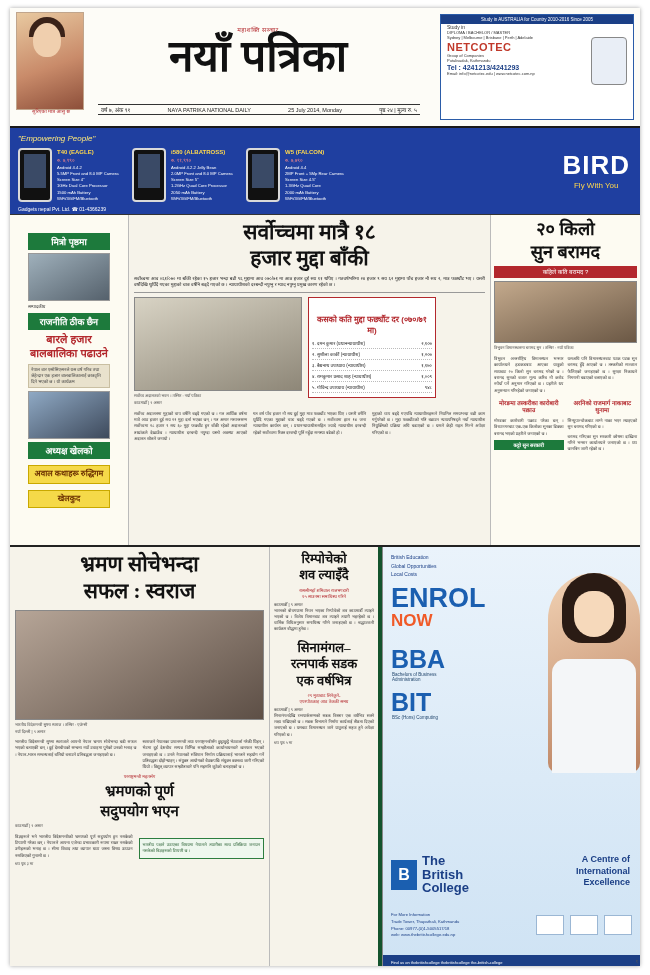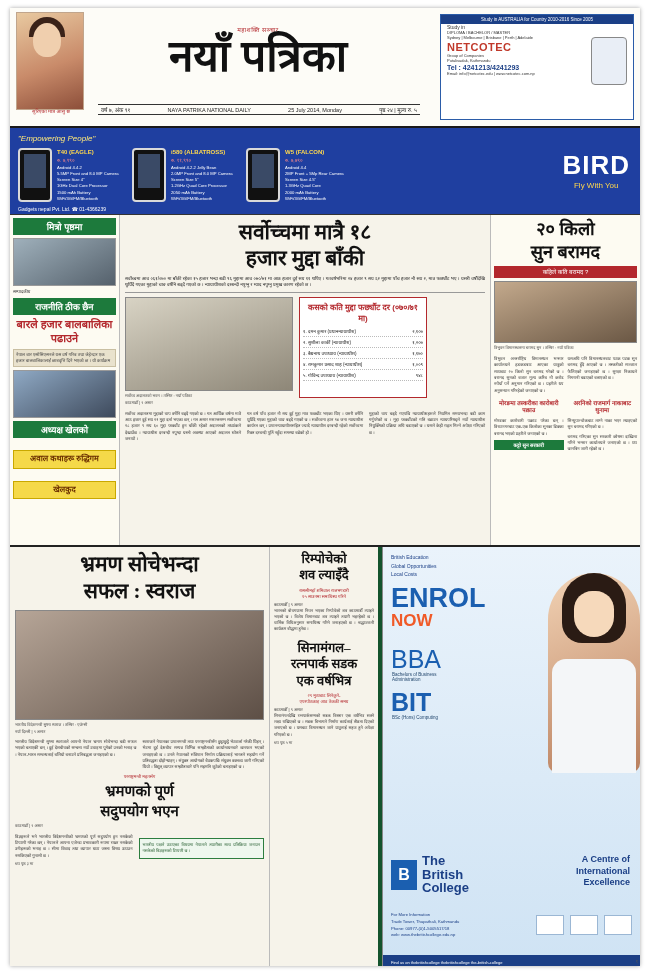--- a/index.html
+++ b/index.html
@@ -36,39 +36,39 @@
   .ph{width:104px;display:flex;gap:5px;}
   .ph .dev{width:30px;height:50px;background:#111;border:2px solid #d9d9d9;border-radius:4px;}
   .ph .dev i{display:block;margin:4px auto;width:22px;height:34px;background:#3a4a66;}
   .ph .txt{font-size:4.2px;line-height:1.5;color:#fff;}
   .ph .nm{font-size:6px;font-weight:bold;color:#ffd84d;}
   .ph .price{font-size:5px;color:#ff8a8a;}
   .banner .foot{position:absolute;left:8px;bottom:2px;font-size:5px;color:#fff;}
 
   
   .lead{position:relative;display:flex;height:330px;border-bottom:2px solid #222;}
-  .col-left{width:110px;border-right:1px solid #bbb;background:#fdfbf2;padding:3px;box-sizing:border-box;}
+  .col-left{width:119px;border-right:1px solid #bbb;background:#fdfbf2;padding:18px;box-sizing:border-box;}
   .box-green{background:#1d7a3c;color:#fff;font-size:9px;text-align:center;padding:2px 0;font-weight:bold;}
   .photo{background:linear-gradient(150deg,#9fb0bb,#55616c);}
   .mini-photo{height:46px;margin:3px 0;border:1px solid #999;}
   .side-head{font-size:11px;font-weight:bold;color:#b3282d;text-align:center;line-height:1.25;margin:3px 0;}
   .side-txt{font-size:4.4px;color:#333;line-height:1.45;text-align:justify;}
   .side-band{background:#e9e2cd;border:1px solid #c9bfa2;font-size:4.4px;padding:2px;color:#444;line-height:1.4;}
-  .yellow-box{background:#f5d949;border:1px solid #c9a800;font-size:8px;text-align:center;font-weight:bold;padding:3px 2px;color:#6b2f00;line-height:1.3;margin-top:12px;}
+  .yellow-box{background:#f5d949;border:1px solid #c9a800;font-size:8px;text-align:center;font-weight:bold;padding:3px 2px;color:#6b2f00;line-height:1.3;margin-top:6px;}
 
   .col-main{flex:1;padding:4px 5px;box-sizing:border-box;}
   .headline{font-size:21px;font-weight:bold;text-align:center;color:#111;line-height:1.25;font-family:"Liberation Serif",serif;}
   .standfirst{font-size:4.6px;line-height:1.5;color:#222;text-align:justify;margin-top:4px;border-bottom:1px solid #999;padding-bottom:3px;}
   .mainbody{display:flex;gap:6px;margin-top:4px;}
   .bigphoto{width:166px;height:92px;border:1px solid #888;background:linear-gradient(160deg,#d8d3c4,#8e8778);}
   .cap{font-size:4px;color:#444;margin-top:2px;line-height:1.3;}
   .cols3{display:flex;gap:6px;margin-top:5px;font-size:4.2px;line-height:1.5;color:#333;text-align:justify;}
   .cols3 > div{flex:1;}
   .factbox{width:128px;border:1px solid #b3282d;background:#fff;padding:3px;box-sizing:border-box;}
-  .factbox h4{margin:0 0 3px;font-size:8px;color:#b3282d;text-align:center;}
+  .factbox h4{margin:12px 0 3px;font-size:8px;color:#b3282d;text-align:center;}
   .factbox .row{display:flex;justify-content:space-between;font-size:4.6px;border-bottom:1px dotted #bbb;padding:2px 0;color:#222;}
 
   .col-right{width:150px;border-left:1px solid #bbb;padding:3px;box-sizing:border-box;background:#fdfbf2;}
   .rhead{font-size:18px;font-weight:bold;text-align:center;color:#111;line-height:1.25;font-family:"Liberation Serif",serif;}
   .redbar{background:#b3282d;color:#fff;font-size:6px;text-align:center;padding:2px;margin:3px 0;}
   .rphoto{height:60px;border:1px solid #888;background:linear-gradient(160deg,#c3a98c,#6b5845);}
   .rtxt{font-size:4.2px;line-height:1.5;color:#333;text-align:justify;margin-top:3px;}
   .r2col{display:flex;gap:4px;margin-top:3px;}
   .r2col > div{flex:1;}
 
@@ -82,21 +82,21 @@
   .kicker{font-size:4.4px;color:#b3282d;text-align:center;margin:3px 0;}
   .body-sm{font-size:4.1px;line-height:1.5;color:#333;text-align:justify;}
   .greenbox{border:1px solid #2c7d3f;background:#eef7ee;padding:3px;margin-top:4px;font-size:4.1px;line-height:1.45;color:#245c2e;}
   .lw-c{flex:1;padding:0;position:relative;}
 
   
   .ad{position:absolute;inset:0;background:linear-gradient(180deg,#eaf3fb 0%,#dbeaf7 55%,#cfe3f4 100%);border-left:1px solid #888;overflow:hidden;}
   .ad .topline{font-size:5px;color:#1b3f86;padding:6px 8px 0;line-height:1.7;}
   .ad .enrol{font-size:27px;font-weight:bold;color:#1b5fb0;padding-left:8px;line-height:1;margin-top:6px;}
   .ad .now{font-size:17px;font-weight:bold;color:#f05a28;padding-left:8px;line-height:1;}
-  .ad .bba{font-size:25px;font-weight:normal;color:#1b5fb0;padding-left:8px;margin-top:18px;line-height:1;}
+  .ad .bba{font-size:25px;font-weight:bold;color:#1b5fb0;padding-left:8px;margin-top:18px;line-height:1;}
   .ad .bbas{font-size:4.5px;color:#25496f;padding-left:9px;}
   .ad .bit{font-size:25px;font-weight:bold;color:#1b5fb0;padding-left:8px;margin-top:8px;line-height:1;}
   .ad .bits{font-size:4.5px;color:#25496f;padding-left:9px;}
   .ad .person{position:absolute;right:0;top:26px;width:92px;height:200px;background:linear-gradient(160deg,#f2d3b5,#b97f5e);border-radius:46px 46px 10px 10px;}
   .ad .person .hair{position:absolute;left:14px;top:0;width:64px;height:70px;border-radius:32px 32px 20px 20px;background:#2a1b14;}
   .ad .person .face{position:absolute;left:26px;top:18px;width:40px;height:46px;border-radius:20px 20px 22px 22px;background:#f6d9bb;}
   .ad .person .shirt{position:absolute;left:4px;top:86px;width:84px;height:114px;background:#f4f6f8;border-radius:14px 14px 0 0;}
   .ad .brand{position:absolute;left:8px;bottom:74px;display:flex;align-items:center;gap:5px;}
   .ad .brand .mark{width:26px;height:30px;background:#1b5fb0;color:#fff;font-size:16px;font-weight:bold;text-align:center;line-height:30px;}
   .ad .brand .nm{font-size:13px;font-weight:bold;color:#1b3f86;line-height:1.05;}

